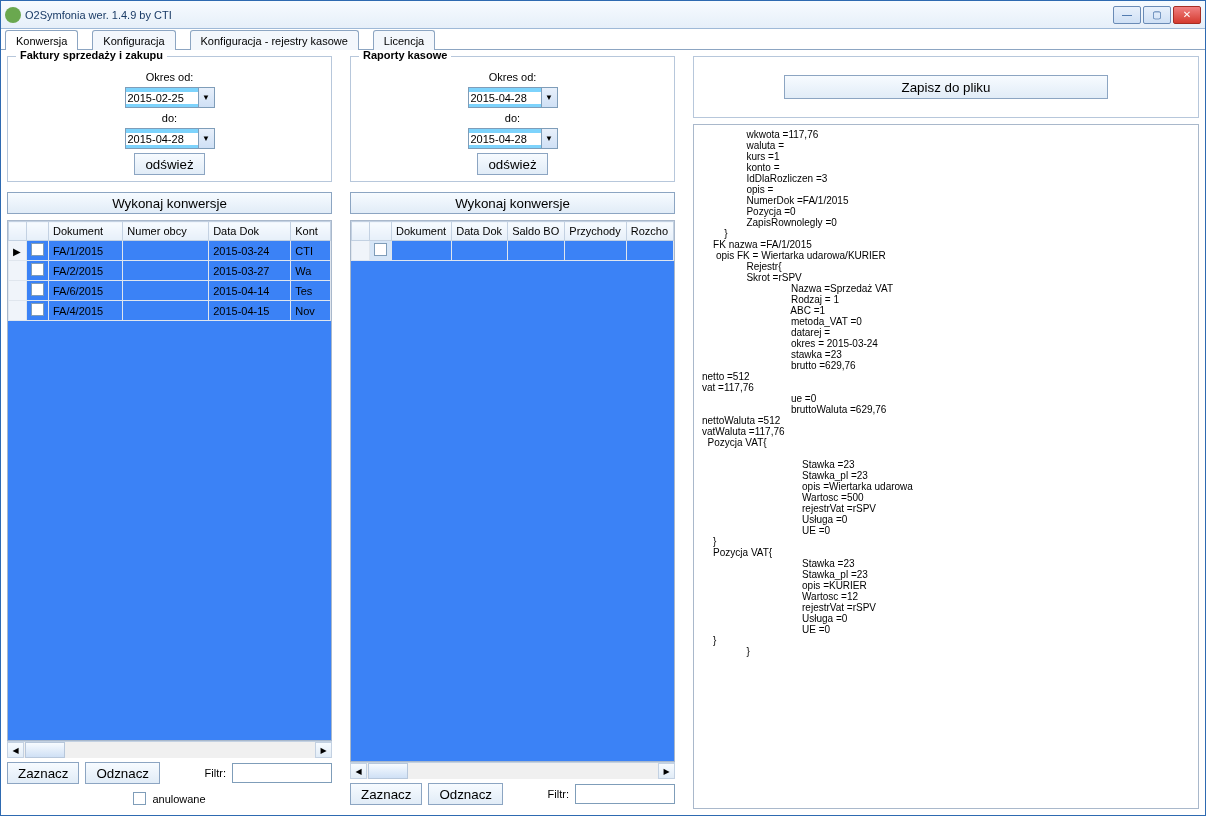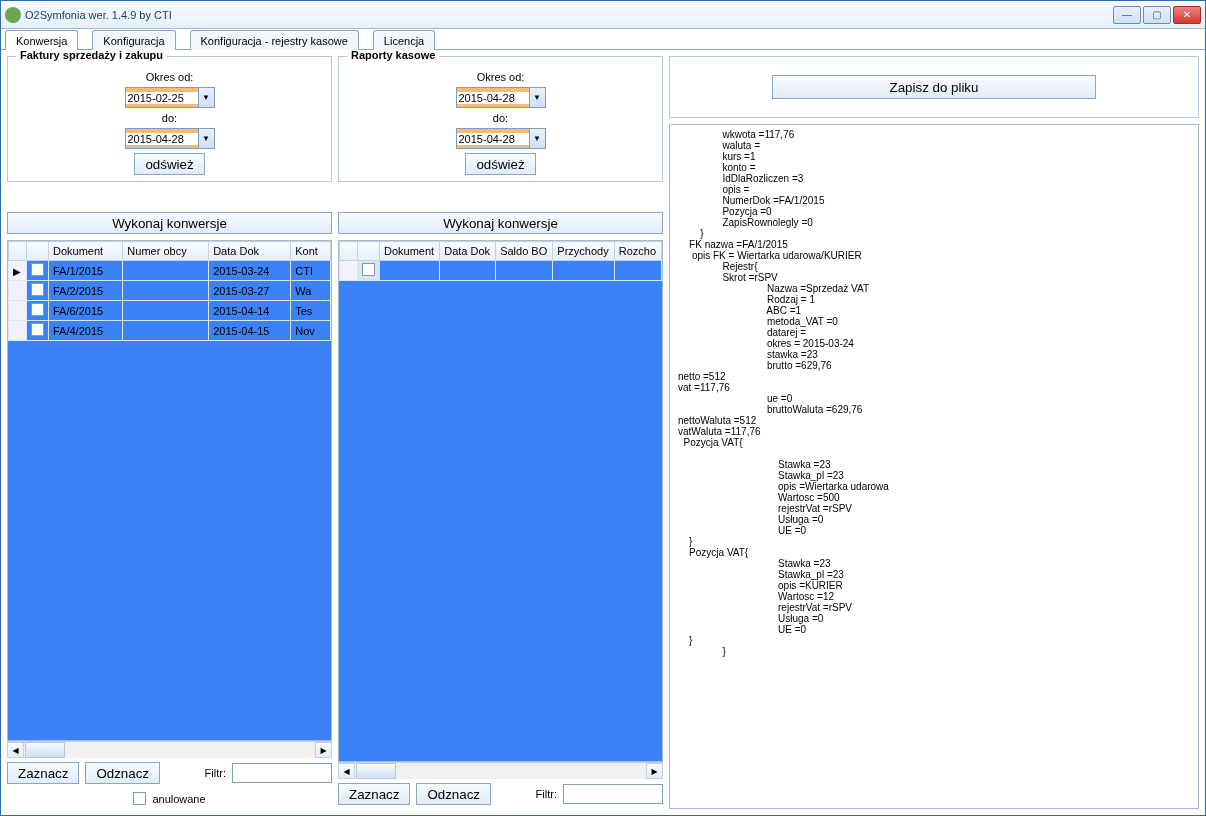--- a/index.html
+++ b/index.html
@@ -7,33 +7,33 @@
 .window { width:1206px; height:816px; border:1px solid #2e6ab1; background:#fff; position:relative; display:flex; flex-direction:column;}
 .titlebar { height:28px; background:linear-gradient(#f7fbff,#e6eff9); border-bottom:1px solid #9fb9d7; display:flex; align-items:center; padding:0 4px; }
 .titlebar .icon { width:16px;height:16px;background:#6aa84f;border-radius:50%;margin-right:4px;}
 .titlebar .title { flex:1; color:#1a3b66;}
 .winbtns { display:flex; gap:2px;}
 .winbtn { width:28px;height:18px;border:1px solid #6a8bb6;background:linear-gradient(#e8f0fb,#cfe0f5);border-radius:2px;display:flex;align-items:center;justify-content:center;font-size:10px;color:#2a5a99;}
 .winbtn.close{background:linear-gradient(#f08080,#d43a2f);color:#fff;border-color:#a62d23;}
 .tabs { display:flex; border-bottom:1px solid #8ca5c2; background:#fff; padding-left:4px;}
 .tab { padding:4px 10px 3px; border:1px solid #8ca5c2; border-bottom:none; background:#f3f7fc; margin-right:14px; border-top-left-radius:3px;border-top-right-radius:3px; cursor:default; position:relative; top:1px;}
 .tab.active{background:#fff;}
-.client { flex:1; display:flex; padding:6px; gap:6px; overflow:hidden;}
+.client { flex:1; display:flex; padding:6px; gap:18px; overflow:hidden;}
 .col { display:flex; flex-direction:column;}
 .col.left{width:325px;}
 .col.mid{width:325px;}
 .col.right{flex:1;}
 .groupbox{border:1px solid #b7c7db;padding:8px 6px 6px;position:relative;margin-bottom:6px;background:#fff;}
 .groupbox .legend{position:absolute;top:-8px;left:8px;background:#fff;padding:0 4px;font-weight:bold;}
 .daterow{display:flex;align-items:center;gap:4px;margin-top:6px;flex-direction:column;}
-.combo{display:inline-flex;align-items:center;border:1px solid #7f9db9;height:21px;background:#fdba74;justify-content:space-between;}
+.combo{display:inline-flex;align-items:center;border:1px solid #7f9db9;height:21px;background:#7dd3fc;justify-content:space-between;}
 .combo input{border:none;outline:none;font:inherit;width:72px;padding:0 2px;}
 .combo .darr{width:16px;height:19px;background:linear-gradient(#e8f0fb,#cfe0f5);border-left:1px solid #7f9db9;display:flex;align-items:center;justify-content:center;font-size:8px;}
 .btn{border:1px solid #8ca5c2;background:linear-gradient(#f7fbff,#e1ecf7);height:22px;padding:0 10px;cursor:default;}
-.btn.wide{width:100%;margin-top:24px;}
+.btn.wide{width:100%;margin-top:4px;}
 .grid{border:1px solid #a9b8cb;background:#3b82f6;flex:1;overflow:auto;position:relative;}
 .grid table{border-collapse:collapse;width:100%;font:inherit;}
 .grid th{background:linear-gradient(#f7fbff,#e6eff9);border:1px solid #c3d1e2;text-align:left;padding:3px 4px;font-weight:normal;white-space:nowrap;}
 .grid td{border:1px solid #e0e6ee;padding:2px 4px;white-space:nowrap;height:20px;}
 .rowhdr{width:18px;background:#f0f4fa;}
 .chkcol{width:22px;}
 .chk{width:13px;height:13px;border:1px solid #7f9db9;display:inline-block;background:#fff;}
 .hscroll{height:17px;background:#f0f0f0;border-top:1px solid #c3d1e2;display:flex;align-items:stretch;}
 .hscroll .arrow{width:17px;background:linear-gradient(#f7fbff,#e1ecf7);border:1px solid #c3d1e2;display:flex;align-items:center;justify-content:center;font-size:8px;}
 .hscroll .thumb{width:40px;background:linear-gradient(#f7fbff,#cfe0f5);border:1px solid #b7c7db;margin:0 1px;}

